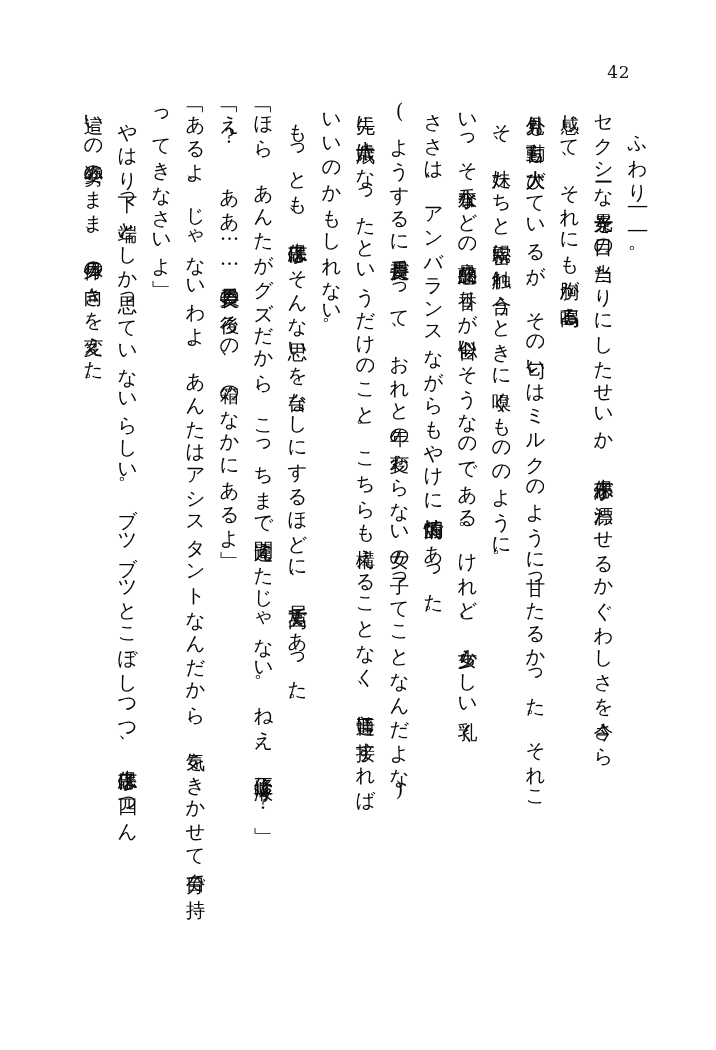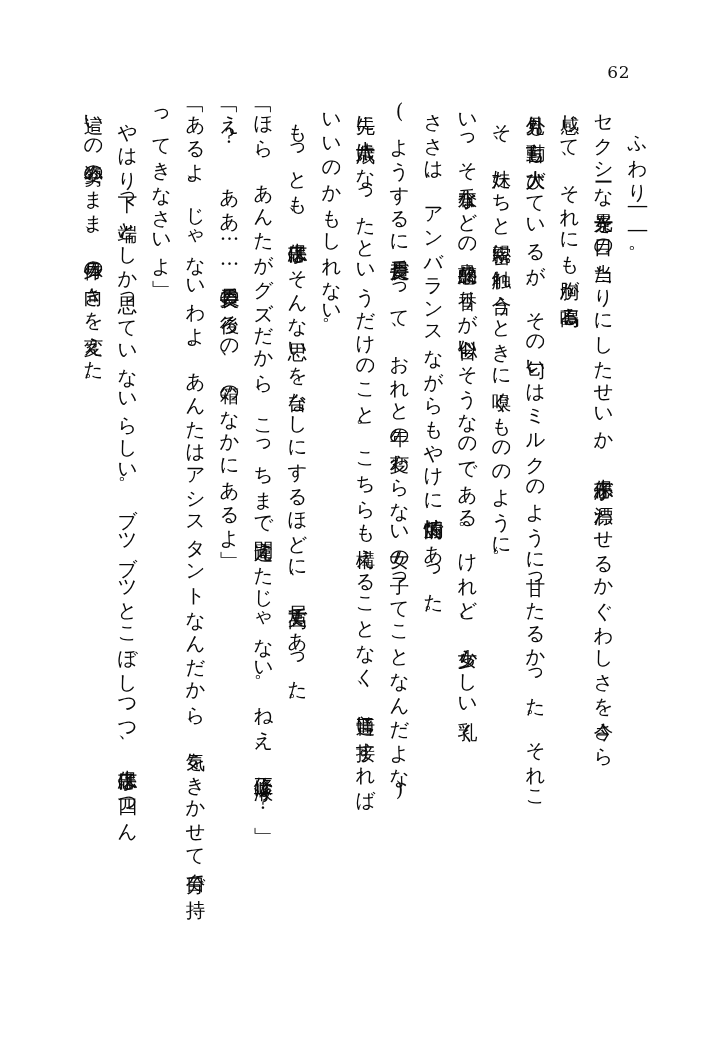--- a/index.html
+++ b/index.html
@@ -56,21 +56,21 @@
   }
   
   .vline.indent1 { padding-top: 22px; }
   .vline.indent3 { padding-top: 10px; }
 </style>
 </head>
 <body>
 
 <div id="page">
 
-  <div id="page-number">62</div>
+  <div id="page-number">42</div>
 
   <div id="text-block">
     <div class="vline indent1">ふわり――。</div>
     <div class="vline">セクシーな光景を目の当たりにしたせいか、志保子が漂わせるかぐわしさを今さら</div>
     <div class="vline">感じて、それにも胸が高鳴る。</div>
     <div class="vline">外見も言動も大人びているが、その匂いはミルクのように甘ったるかった。それこ</div>
     <div class="vline indent3">そ、妹たちと親密に触れ合うときに嗅ぐもののように。</div>
     <div class="vline">いっそ香水などの蠱惑的な香りが似合いそうなのである。けれど、少女らしい乳く</div>
     <div class="vline">ささは、アンバランスながらもやけに煽情的であった。</div>
     <div class="vline">(ようするに委員長だって、おれと年の変わらない女の子ってことなんだよな)</div>

